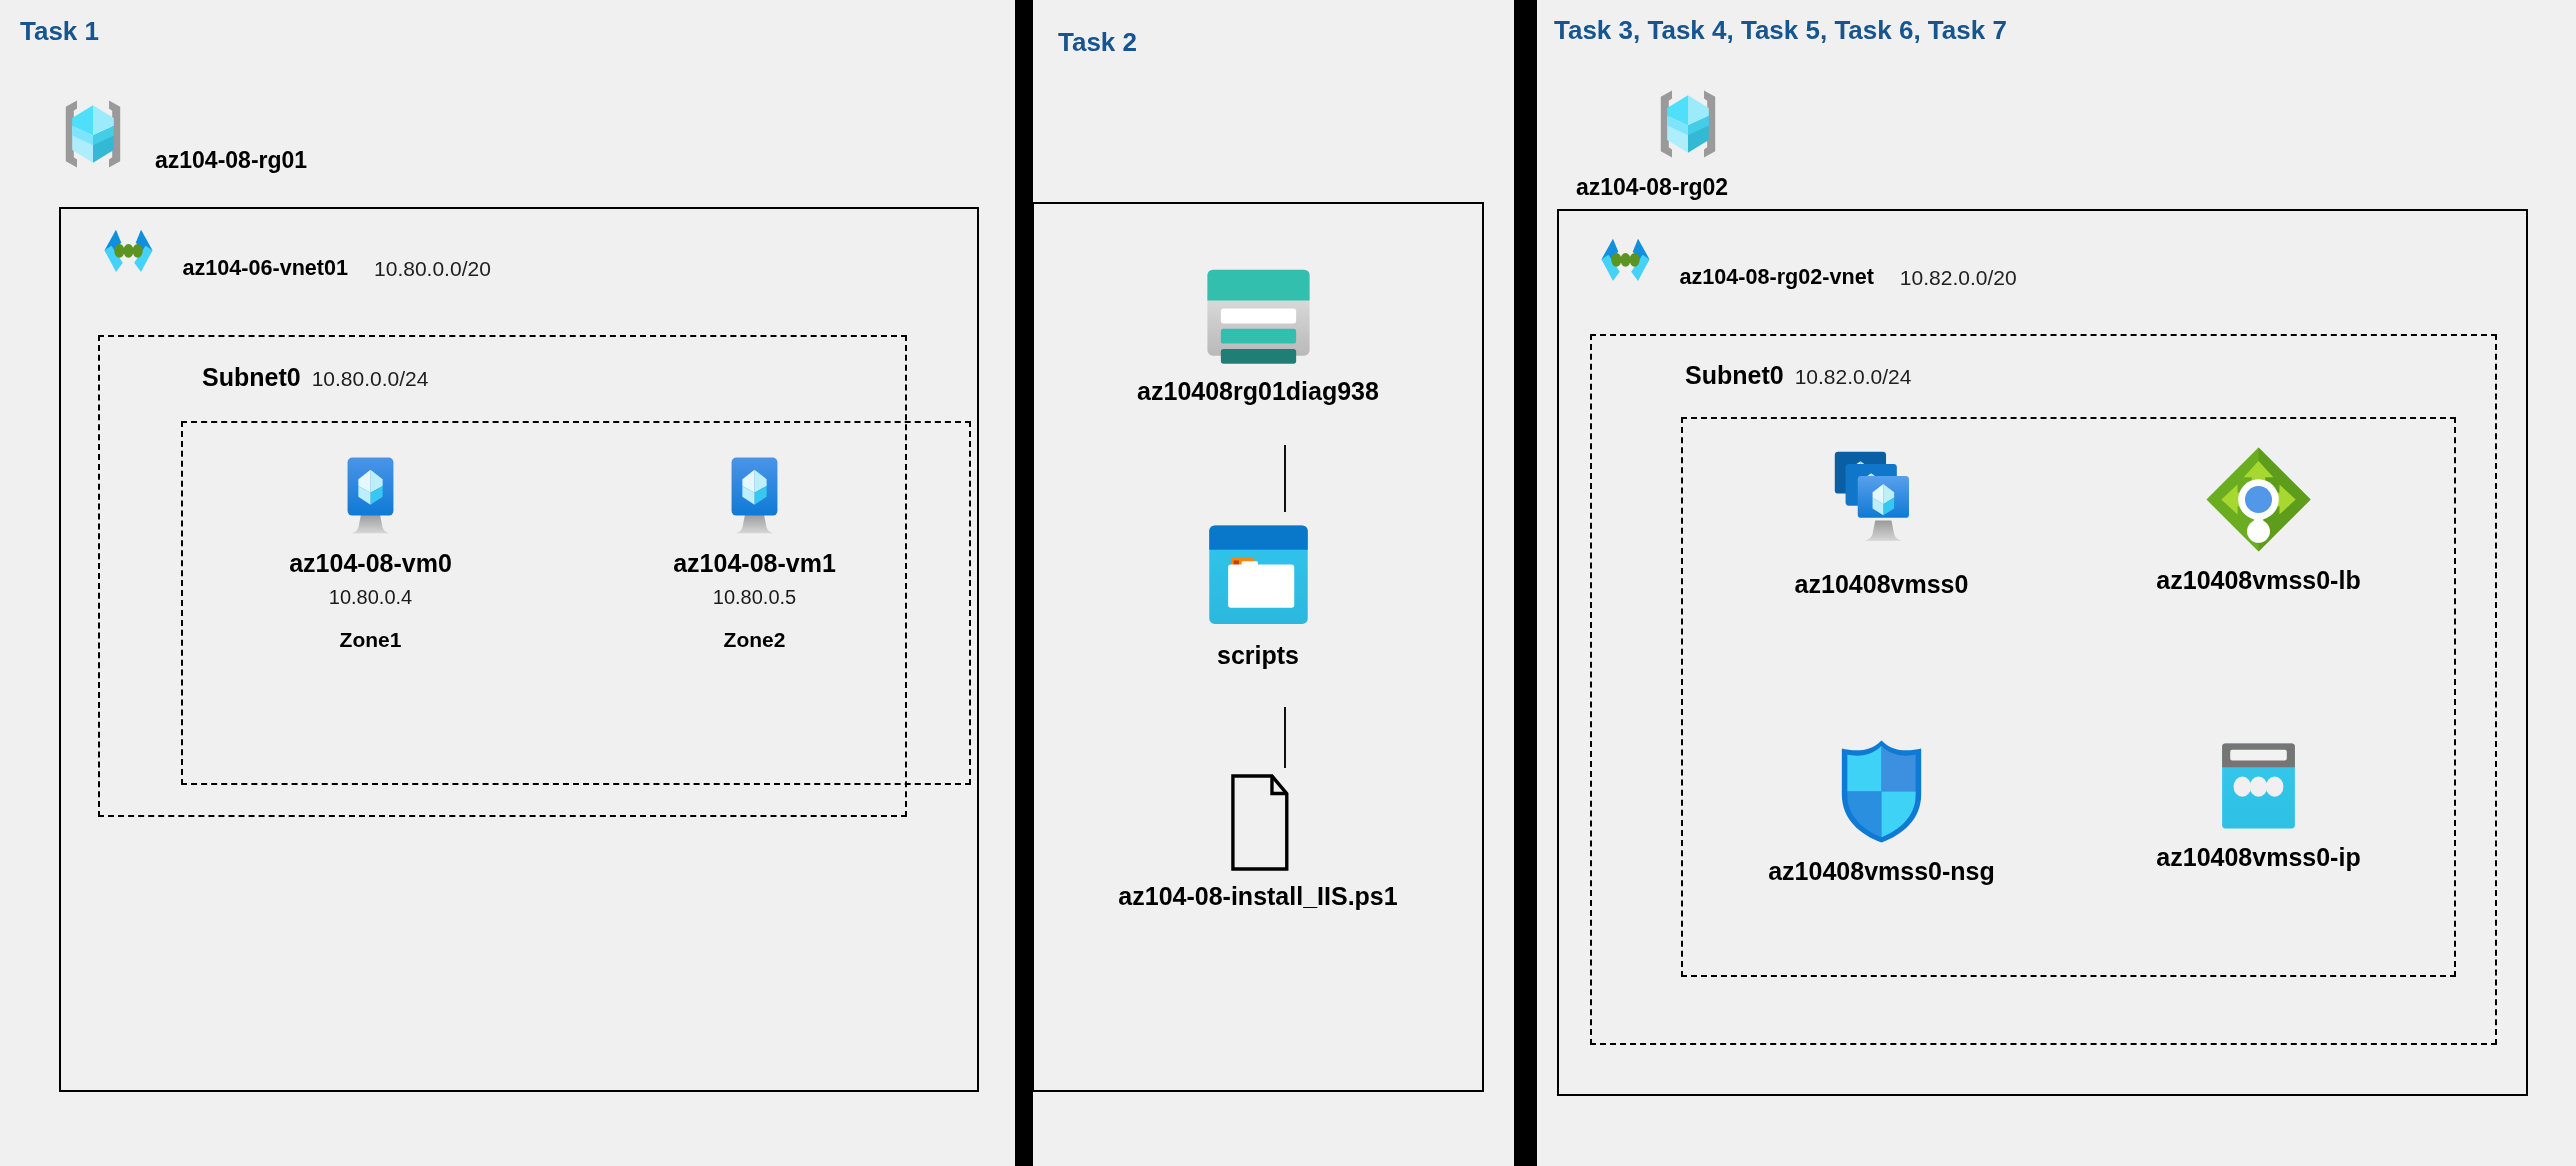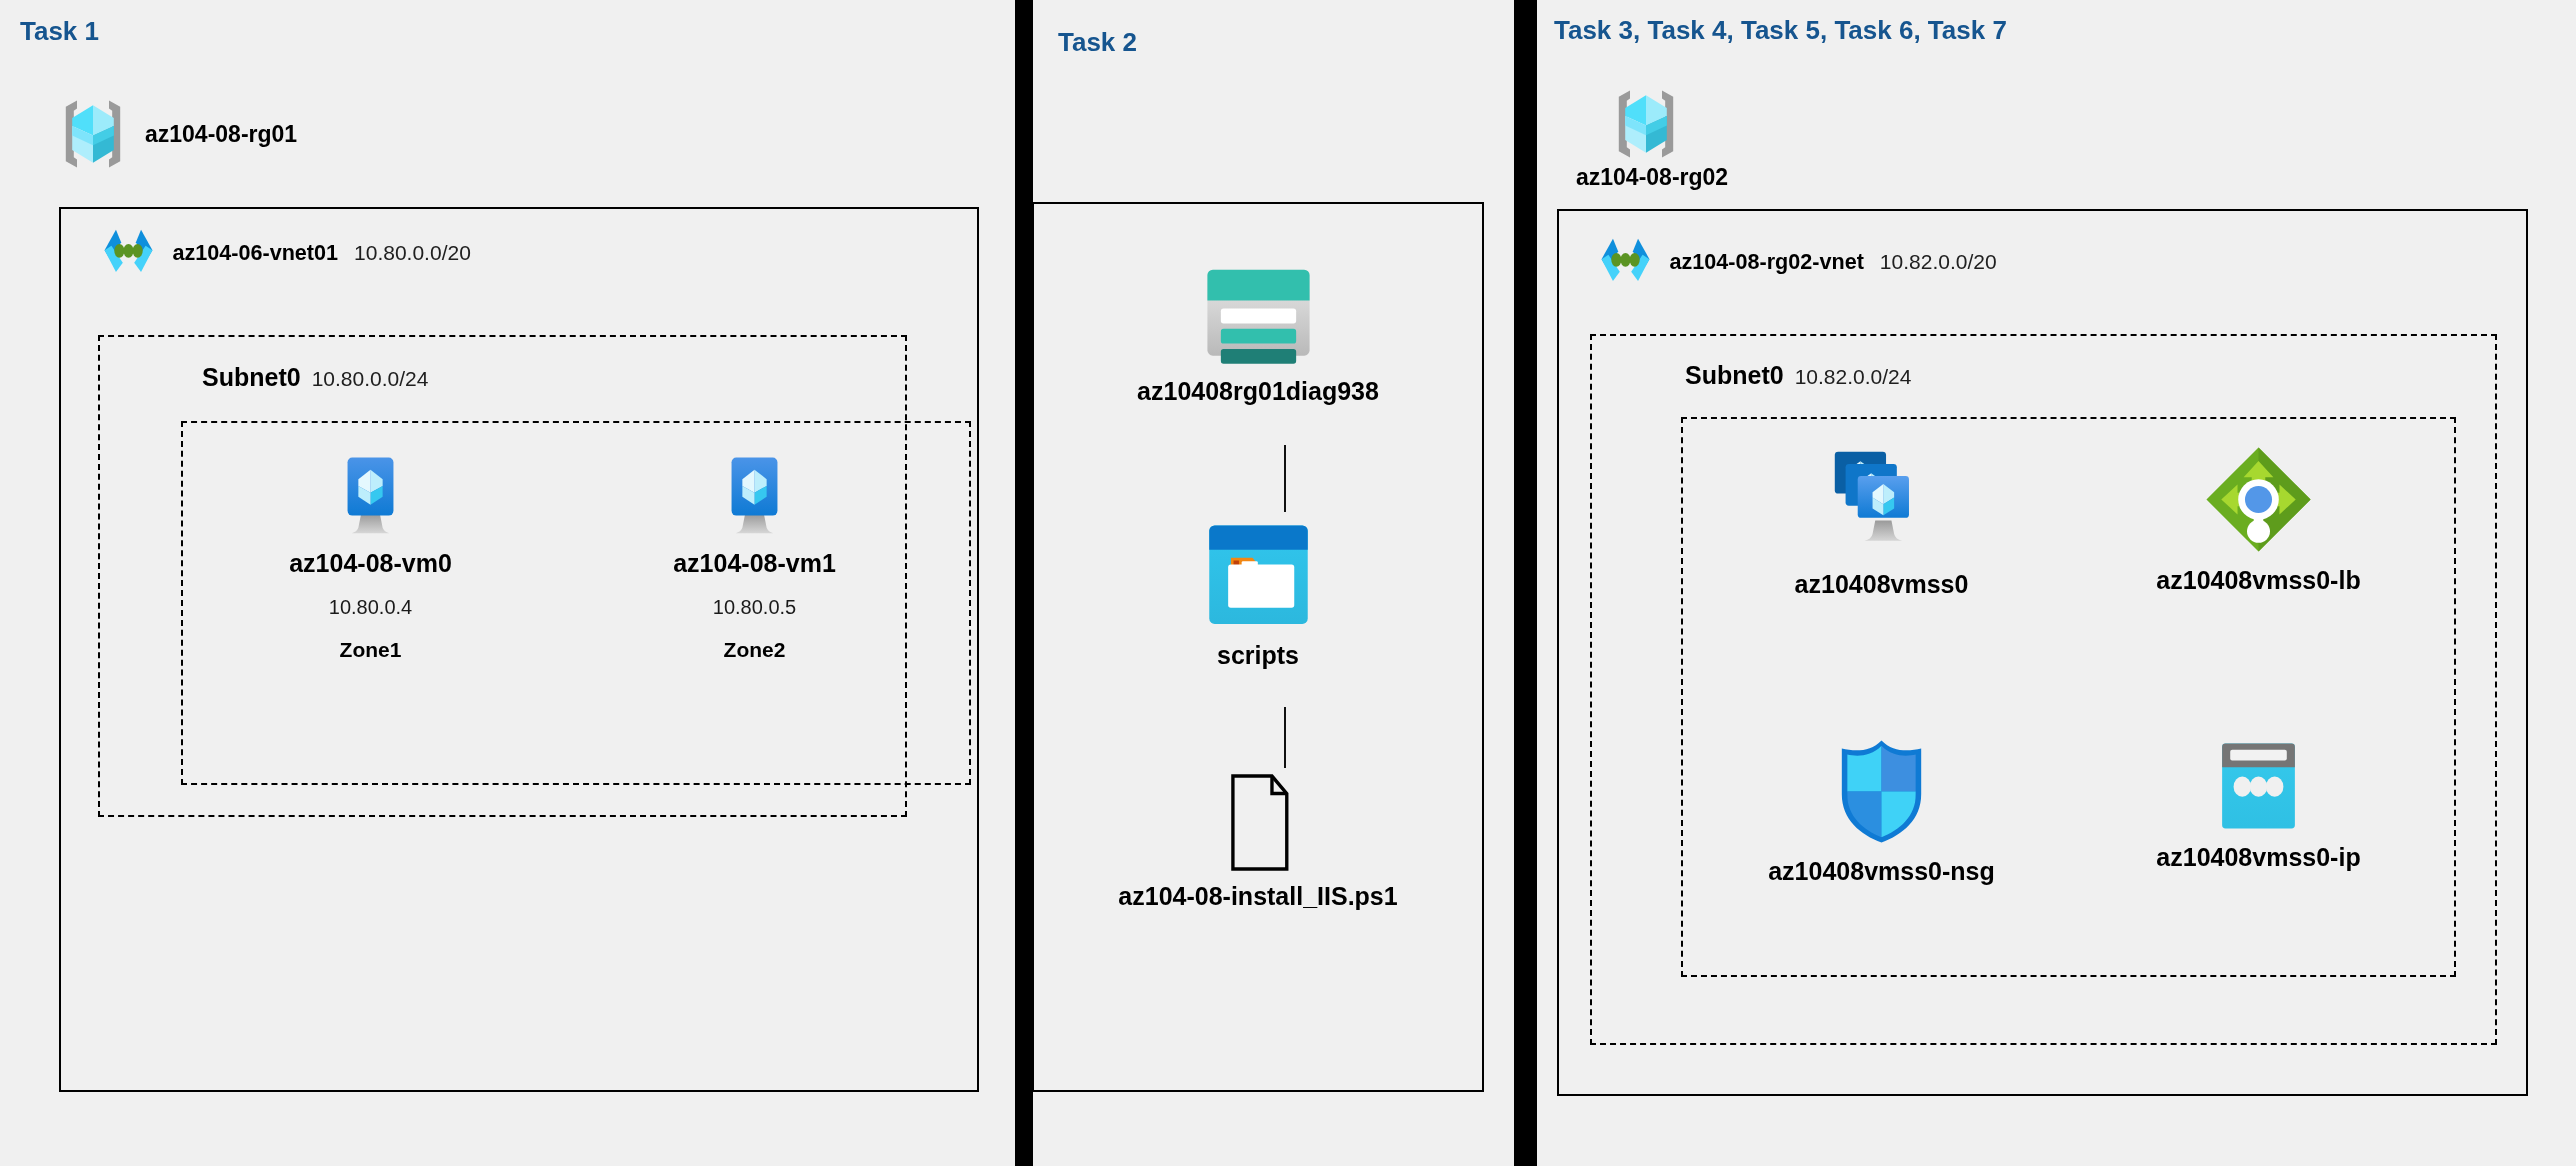--- a/index.html
+++ b/index.html
@@ -27,33 +27,33 @@
     letter-spacing:0px;
     white-space:nowrap;
   }
 
   
   .solid-box{position:absolute;border:2px solid #000;background:#f0f0f0;box-sizing:border-box;}
   
   .dash-box{position:absolute;border:2.7px dashed #000;background:transparent;box-sizing:border-box;}
 
   
-  .hdr{position:absolute;display:flex;align-items:center;white-space:nowrap;}
+  .hdr{position:absolute;display:flex;align-items:flex-end;white-space:nowrap;gap:10px;}
   .hdr .nm{font-weight:bold;font-size:21.6px;color:#000;}
   .hdr .nm.big{font-size:23px;}
   .hdr .cidr{font-size:21px;color:#202020;margin-left:16px;font-weight:normal;}
 
   .label{position:absolute;white-space:nowrap;}
   .label .b{font-weight:bold;font-size:25px;color:#000;}
   .label .n{font-size:21px;color:#202020;}
 
   
   .node{position:absolute;display:flex;flex-direction:column;align-items:center;}
   .node .cap{font-weight:bold;font-size:25px;color:#000;white-space:nowrap;margin-top:9.4px;text-align:center;}
-  .node .sub{font-size:20px;color:#1a1a1a;white-space:nowrap;margin-top:18px;text-align:center;font-weight:normal;}
+  .node .sub{font-size:20px;color:#1a1a1a;white-space:nowrap;margin-top:8px;text-align:center;font-weight:normal;}
   .node .zone{font-weight:bold;font-size:21px;color:#000;white-space:nowrap;margin-top:19px;text-align:center;}
 
   .connector{position:absolute;width:2px;background:#111;}
 
   svg{display:block;}
 </style>
 </head>
 <body>
 
 <div class="canvas">

